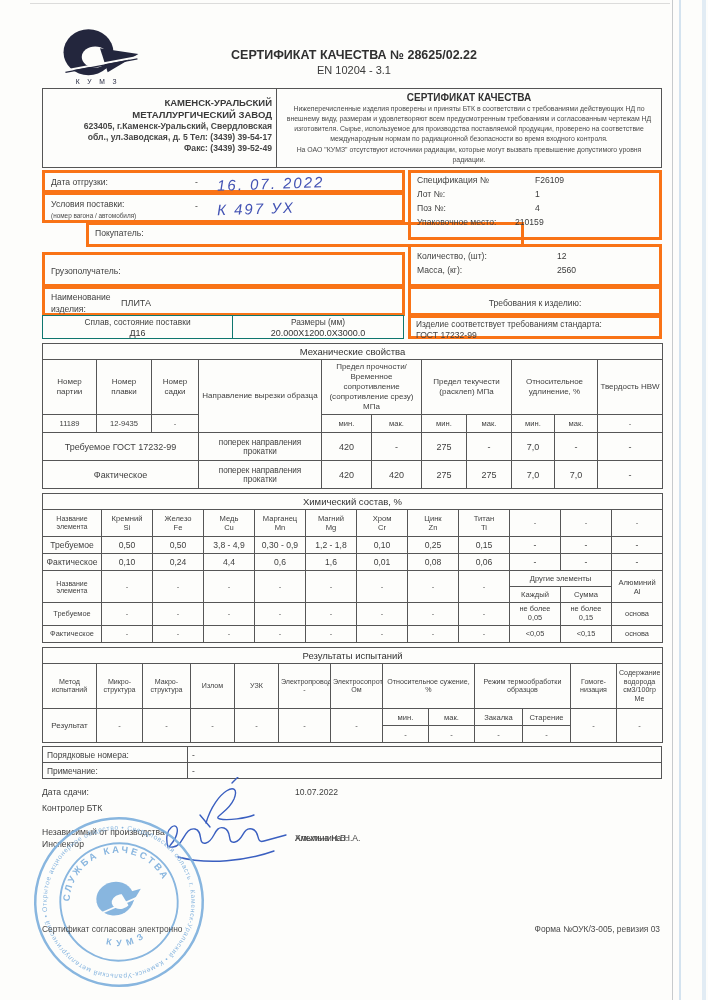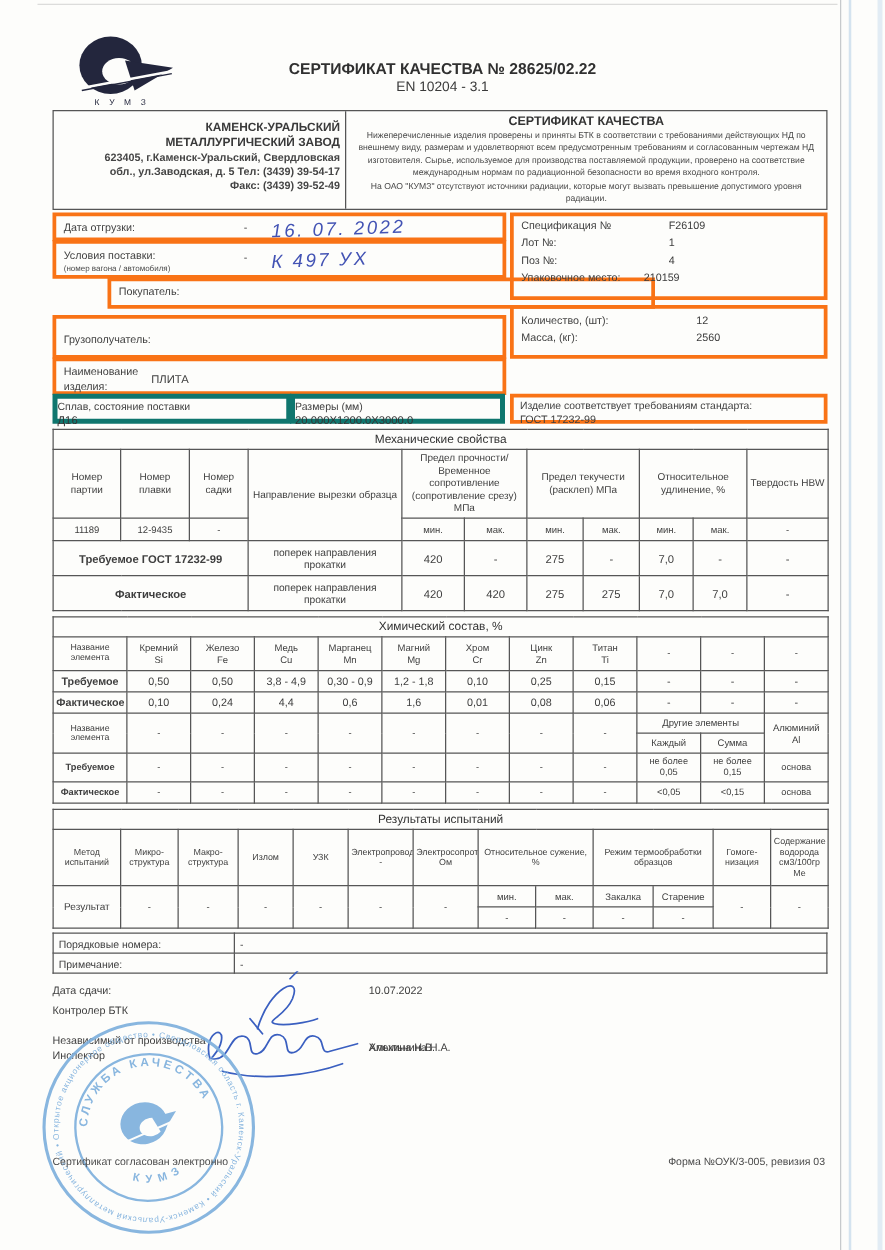--- a/index.html
+++ b/index.html
@@ -31,32 +31,32 @@
   .ib{position:absolute;border:3px solid #f97316;background:transparent;box-sizing:border-box;}
   .lbl{position:absolute;color:#3f3f3f;}
   .sublbl{position:absolute;font-size:6.4px;color:#4a4a4a;}
   .hand{position:absolute;color:#4353b4;font-size:15px;font-style:italic;letter-spacing:2px;transform:rotate(-2deg);white-space:nowrap;}
   .dash-p{position:absolute;color:#444;}
   .kv{display:flex;padding:1px 0 0 6px;line-height:13px;}
   .kv .k{width:118px;}
   .kv .v{color:#3c3c3c;}
 
   .alloy-row{position:absolute;left:0;top:145px;width:363px;height:24px;display:flex;box-sizing:border-box;}
-  .alloy-cell{border:4px solid #0f766e;box-sizing:border-box;}
+  .alloy-cell{border:1px solid #0f766e;box-sizing:border-box;text-align:center;}
   .alloy-cell .h{font-size:8.4px;padding-top:1px;}
   .alloy-cell .v{font-size:9px;padding-top:1px;color:#353535;}
 
   table.t{border-collapse:collapse;table-layout:fixed;width:620px;margin-top:4px;}
   table.t td{border:1px solid #565656;padding:1px 2px;font-size:8px;text-align:center;
              vertical-align:middle;color:#3f3f3f;overflow:hidden;}
   tr.title-row td{font-size:9.5px;height:13px;color:#333;}
   .mech tr.hdr td{height:52px;font-size:8px;line-height:1.25;}
   .mech tr.sub td{height:15px;font-size:7.6px;}
   .mech tr.dr td{height:25px;font-size:9px;}
-  td.rowlabel{font-size:6.3px;text-align:left;color:#4a4a4a;padding-left:3px;font-weight:bold;}
+  td.rowlabel{font-size:6.3px;text-align:left;color:#4a4a4a;padding-left:3px;}
   .chem tr.hdr td{height:24px;font-size:7.6px;line-height:1.2;}
   .chem tr.val td{height:14px;font-size:8.6px;}
   .chem tr.hdr2 td{height:13px;font-size:7.6px;}
   .chem tr.val2 td{font-size:7.4px;line-height:1.15;}
   .tests tr.hdr td{height:42px;font-size:7.1px;line-height:1.2;}
   .tests tr.sub td{height:14px;font-size:7.6px;}
   .tests td.tiny{font-size:6.2px;}
   table.xtra td{height:13px;font-size:8.4px;text-align:left;padding-left:4px;margin-top:28px;}
 
   .signoff{position:relative;height:182px;margin-top:6px;font-size:8.6px;}
@@ -167,20 +167,23 @@
       </div>
       <div class="ib" style="left:366px;top:74px;width:254px;height:43px;">
         <div class="kv" style="padding-top:3px;">
           <span class="k" style="width:140px;">Количество, (шт):</span>
           <span class="v">12</span>
         </div>
         <div class="kv">
           <span class="k" style="width:140px;">Масса, (кг):</span>
           <span class="v">2560</span>
         </div>
+      </div>
+      <div class="ib" style="left:366px;top:116px;width:254px;height:30px;text-align:center;">
+        <span class="lbl" style="left:0;right:0;top:9px;">Требования к изделию:</span>
       </div>
       <div class="ib" style="left:366px;top:145px;width:254px;height:24px;">
         <span class="lbl" style="left:5px;top:1px;font-size:8.3px;">Изделие соответствует требованиям стандарта:</span>
         <span class="lbl" style="left:5px;top:12px;font-size:8.6px;">ГОСТ 17232-99</span>
       </div>
     </div>
 
     <table class="t mech">
       <colgroup>
           <col style="width:54px">

